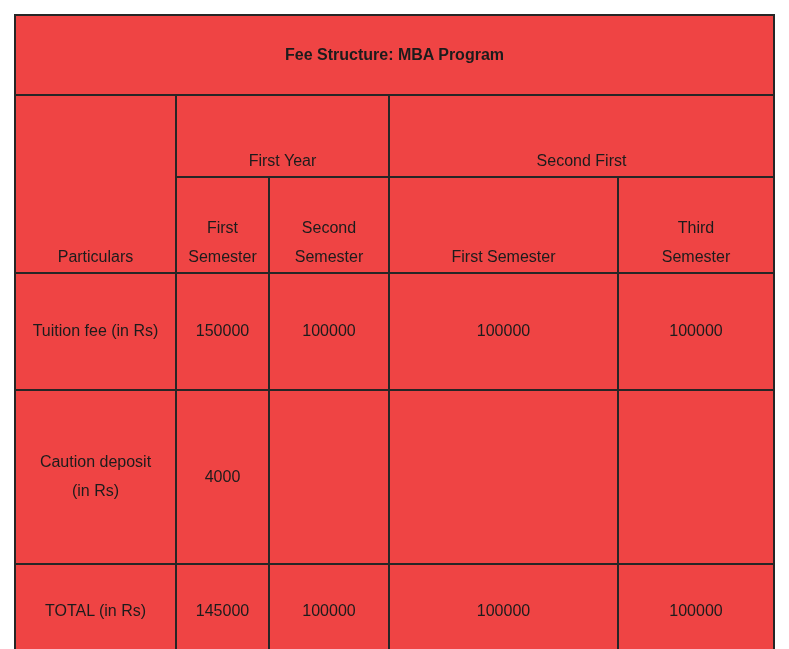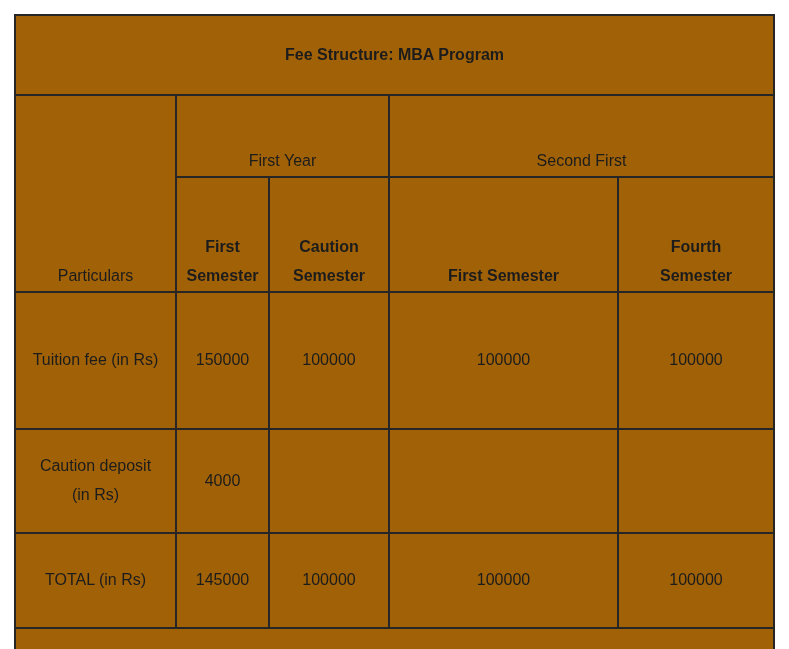--- a/index.html
+++ b/index.html
@@ -15,21 +15,21 @@
     color: #1c1c1c;
   }
   table.fee-table {
     border-collapse: collapse;
     table-layout: fixed;
     width: 759px;
     margin: 14px 0 0 14px;
   }
   table.fee-table td {
     border: 2px solid #262626;
-    background: #a16207;
+    background: #ef4444;
     text-align: center;
     font-size: 16px;
     line-height: 1.8;
     padding: 0 2px;
     overflow: hidden;
   }
   td.title-cell {
     font-weight: bold;
     font-size: 17px;
     vertical-align: middle;
@@ -39,23 +39,23 @@
     padding-bottom: 20px;
   }
   td.v-middle {
     vertical-align: middle;
   }
   td.pre {
     white-space: pre-line;
   }
   tr.title-row   { height: 80px; }
   tr.year-row    { height: 82px; }
-  tr.sem-row     { height: 115px; font-weight: bold; }
-  tr.data-row-0  { height: 137px; }
-  tr.data-row-1  { height: 104px; }
+  tr.sem-row     { height: 96px; }
+  tr.data-row-0  { height: 117px; }
+  tr.data-row-1  { height: 174px; }
   tr.data-row-2  { height: 95px; }
   tr.cut-row     { height: 60px; }
   tr.cut-row td  { border-top: 2px solid #262626; }
 </style>
 </head>
 <body>
 
 <table class="fee-table">
   <colgroup>
     <col style="width:161px">
@@ -72,24 +72,24 @@
 
   <tr class="year-row">
     <td rowspan="2" class="v-bottom">Particulars</td>
     <td colspan="2" class="v-bottom">First Year</td>
     <td colspan="2" class="v-bottom">Second First</td>
   </tr>
 
   <tr class="sem-row">
     <td class="v-bottom pre">First
 Semester</td>
-    <td class="v-bottom pre">Caution
+    <td class="v-bottom pre">Second
 Semester</td>
     <td class="v-bottom pre">First Semester</td>
-    <td class="v-bottom pre">Fourth
+    <td class="v-bottom pre">Third
 Semester</td>
   </tr>
 
   <tr class="data-row-0">
     <td class="v-middle pre">Tuition fee (in Rs)</td>
     <td class="v-middle">150000</td>
     <td class="v-middle">100000</td>
     <td class="v-middle">100000</td>
     <td class="v-middle">100000</td>
   </tr>

